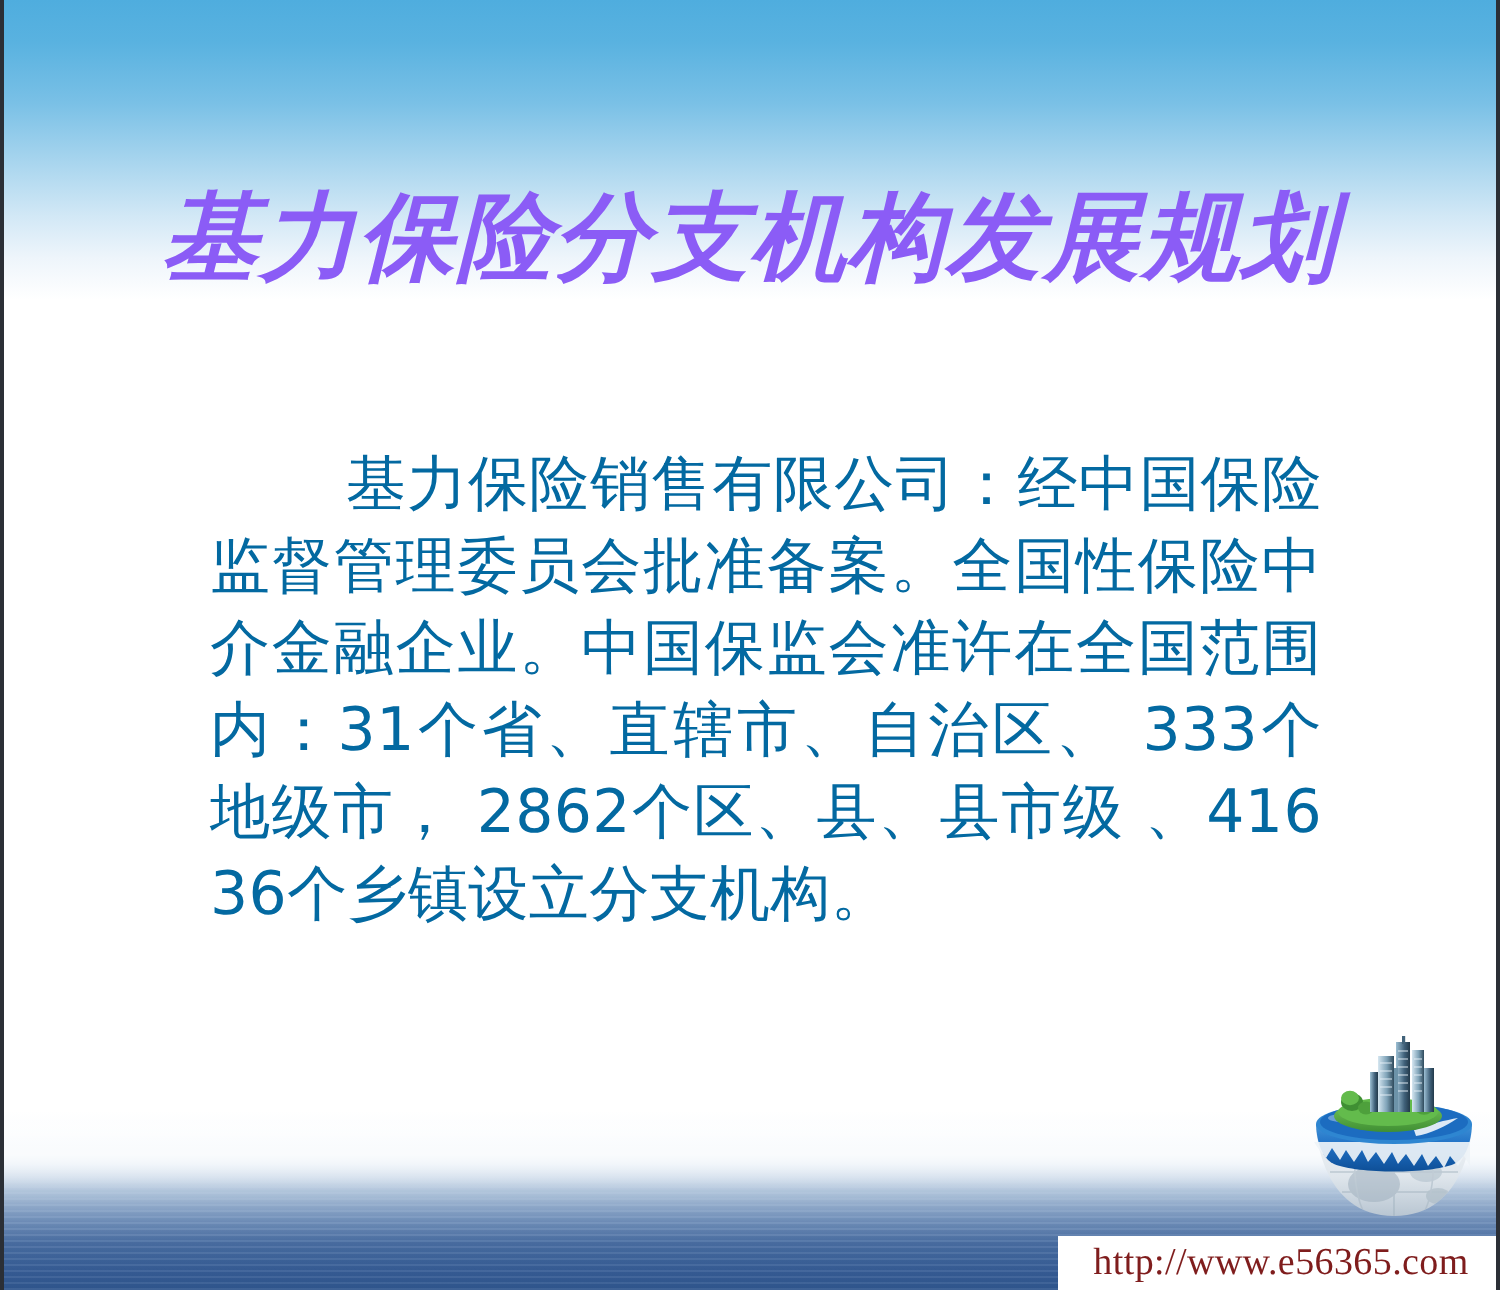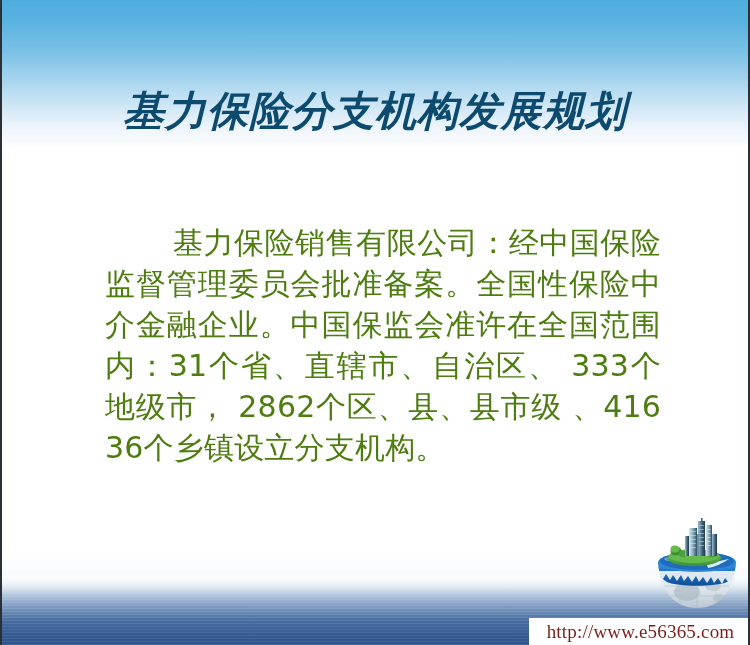--- a/index.html
+++ b/index.html
@@ -89,39 +89,39 @@
   }
 
   
   .title {
     position: absolute;
     left: 0;
     right: 0;
     top: 62px;
     text-align: center;
     font-family: "Liberation Serif", "DejaVu Serif", serif;
-    font-size: 41px;
+    font-size: 48px;
     font-weight: bold;
     font-style: italic;
     letter-spacing: 1px;
-    color: #0c4a6e;
+    color: #8b5cf6;
     white-space: nowrap;
     line-height: 1.1;
   }
 
   
   .body-text {
     position: absolute;
     left: 103px;
     top: 192px;
     width: 556px;
     font-family: "DejaVu Sans", "Liberation Sans", sans-serif;
     font-size: 30px;
     line-height: 41px;
-    color: #4d7c0f;
+    color: #0369a1;
     text-indent: 68px;
     text-align: justify;
     text-justify: inter-character;
     word-break: break-all;
     letter-spacing: .2px;
   }
 
   
   .globe-wrap {
     position: absolute;

